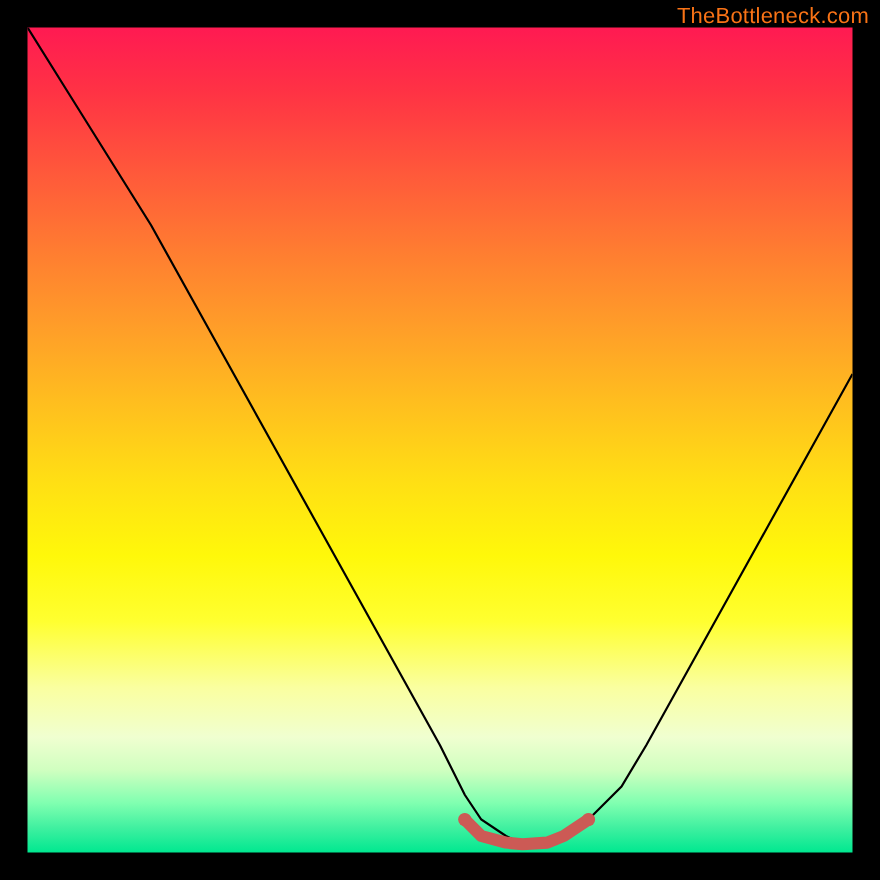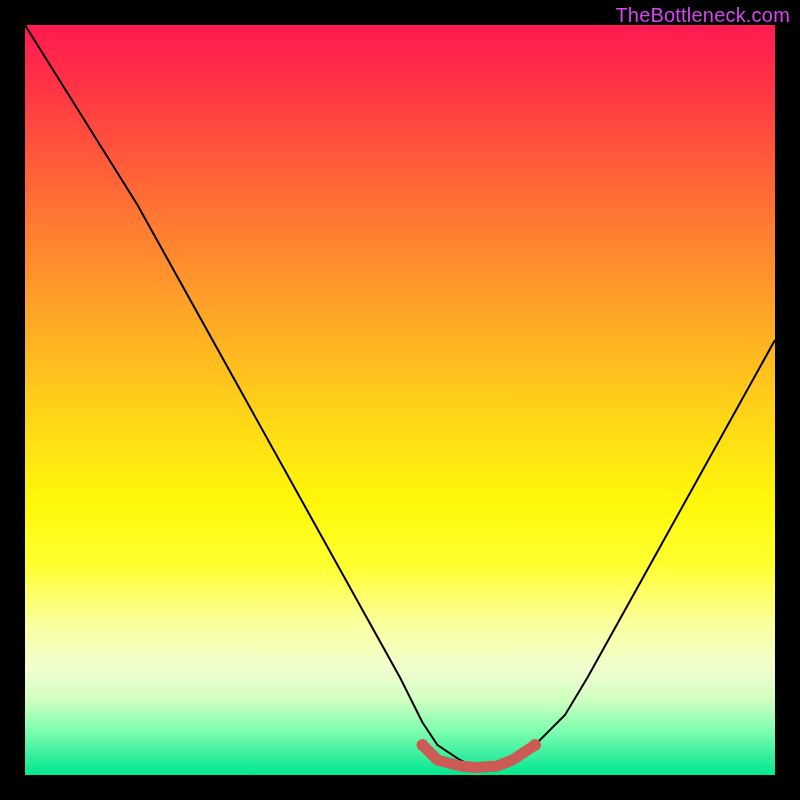--- a/index.html
+++ b/index.html
@@ -32,21 +32,21 @@
   .plot-area svg {
     position: absolute; inset: 0;
     width: 100%; height: 100%;
   }
   .watermark {
     position: absolute;
     top: 4px;
     right: 10px;
     font-family: Arial, Helvetica, sans-serif;
     font-size: 20px;
-    color: #d946ef;
+    color: #f97316;
     letter-spacing: 0.2px;
   }
 </style>
 </head>
 <body>
 
 <div class="plot-area">
   <svg viewBox="0 0 750 750" preserveAspectRatio="none">
     <g id="curve-layer">
         <path d="M0.00 0.00 L37.50 60.00 L75.00 120.00 L112.50 180.00 L150.00 247.50 L187.50 315.00 L225.00 382.50 L262.50 450.00 L300.00 517.50 L337.50 585.00 L375.00 652.50 L397.50 697.50 L412.50 720.00 L435.00 735.00 L450.00 742.50 L472.50 742.50 L487.50 735.00 L510.00 720.00 L540.00 690.00 L562.50 652.50 L600.00 585.00 L637.50 517.50 L675.00 450.00 L712.50 382.50 L750.00 315.00 " fill="none" stroke="#000000" stroke-width="2"></path>

